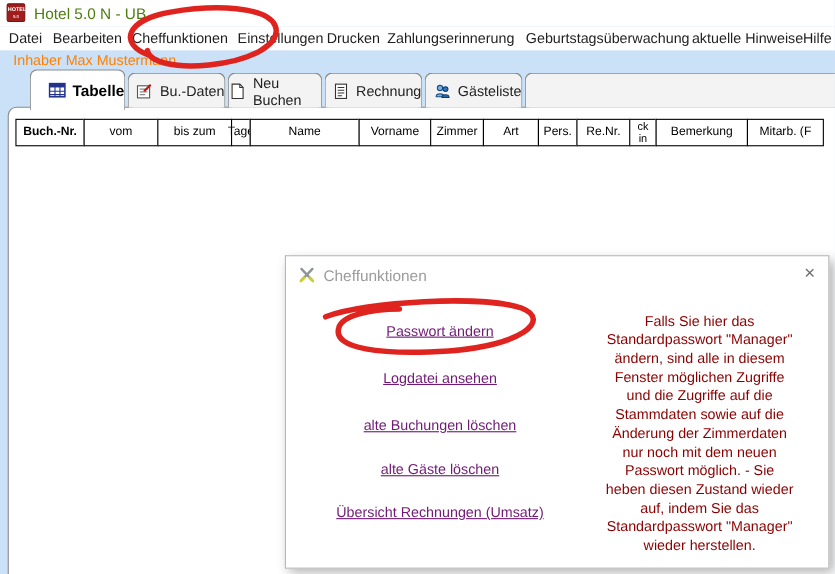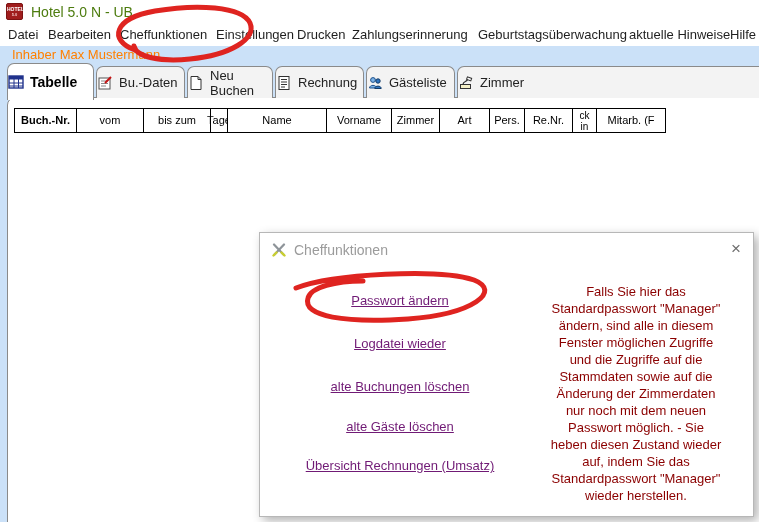--- a/index.html
+++ b/index.html
@@ -13,21 +13,21 @@
   .window-title{position:absolute;left:31px;top:4px;font-size:14px;color:#4d7c0f;}
 
   .menubar{position:absolute;left:0;top:24px;width:759px;height:22px;background:#ffffff;}
   .menu-item{position:absolute;top:3px;font-size:13px;color:#1f1f1f;cursor:default;white-space:nowrap;}
 
   .owner-bar{position:absolute;left:0;top:46px;width:759px;height:17px;background:#cbe1f8;}
   .owner-text{position:absolute;left:12px;top:1px;font-size:13px;color:#ff8000;}
 
   
   .content-panel{position:absolute;left:7px;top:97px;width:760px;height:430px;background:#ffffff;border:1px solid #8a8a8a;border-radius:8px 0 0 0;box-sizing:border-box;}
-  .tab{position:absolute;box-sizing:border-box;border:1px solid #8a8a8a;border-bottom:none;border-radius:7px 7px 0 0;background:#f3f3f3;display:flex;align-items:center;justify-content:flex-start;gap:6px;font-size:13px;color:#222;}
+  .tab{position:absolute;box-sizing:border-box;border:1px solid #8a8a8a;border-bottom:none;border-radius:7px 7px 0 0;background:#f3f3f3;display:flex;align-items:center;justify-content:flex-end;gap:6px;font-size:13px;color:#222;margin-left:20px;}
   .tab.active{background:#ffffff;font-weight:bold;font-size:14px;color:#000;z-index:3;}
   .tab .ticon{width:16px;height:16px;flex:0 0 16px;}
 
   
   .grid-header{position:absolute;left:14px;top:108px;display:flex;z-index:2;}
   .hcell{box-sizing:border-box;height:25px;border:1px solid #000;margin-left:-1px;background:#fff;display:flex;align-items:center;justify-content:center;font-size:11px;color:#000;white-space:pre-line;text-align:center;line-height:11px;}
   .hcell:first-child{margin-left:0;font-weight:bold;}
 
   
   .dialog{position:absolute;left:259px;top:232px;width:493px;height:283px;background:#ffffff;border:1px solid #b7b7b7;box-shadow:4px 4px 10px rgba(0,0,0,0.30);z-index:5;}
@@ -139,36 +139,37 @@
     <div class="hcell" style="width:68px">bis zum</div>
     <div class="hcell" style="width:18px">Tage</div>
     <div class="hcell" style="width:100px">Name</div>
     <div class="hcell" style="width:66px">Vorname</div>
     <div class="hcell" style="width:49px">Zimmer</div>
     <div class="hcell" style="width:51px">Art</div>
     <div class="hcell" style="width:36px">Pers.</div>
     <div class="hcell" style="width:49px">Re.Nr.</div>
     <div class="hcell" style="width:25px;font-size:10px">ck
 in</div>
+    <div class="hcell" style="width:84px">Bemerkung</div>
     <div class="hcell" style="width:70px">Mitarb. (F</div>
   </div>
 
   <div class="dialog">
     <svg class="sword-icon" viewBox="0 0 18 18">
       <line x1="4.5" y1="13.5" x2="14" y2="3.5" stroke="#8e9499" stroke-width="2.2" stroke-linecap="round"></line>
       <line x1="13.5" y1="13.5" x2="4" y2="3.5" stroke="#8e9499" stroke-width="2.2" stroke-linecap="round"></line>
       <line x1="3.5" y1="14.5" x2="6.5" y2="11.5" stroke="#c9cf2f" stroke-width="2.4" stroke-linecap="round"></line>
       <line x1="14.5" y1="14.5" x2="11.5" y2="11.5" stroke="#c9cf2f" stroke-width="2.4" stroke-linecap="round"></line>
     </svg>
     <div class="dialog-title">Cheffunktionen</div>
     <div class="dialog-close">×</div>
 
     <div class="links-col">
       <a class="chef-link" style="top:60px">Passwort ändern</a>
-      <a class="chef-link" style="top:103px">Logdatei wieder</a>
+      <a class="chef-link" style="top:103px">Logdatei ansehen</a>
       <a class="chef-link" style="top:146px">alte Buchungen löschen</a>
       <a class="chef-link" style="top:186px">alte Gäste löschen</a>
       <a class="chef-link" style="top:225px">Übersicht Rechnungen (Umsatz)</a>
     </div>
 
     <div class="info-text">Falls Sie hier das
 Standardpasswort "Manager"
 ändern, sind alle in diesem
 Fenster möglichen Zugriffe
 und die Zugriffe auf die

